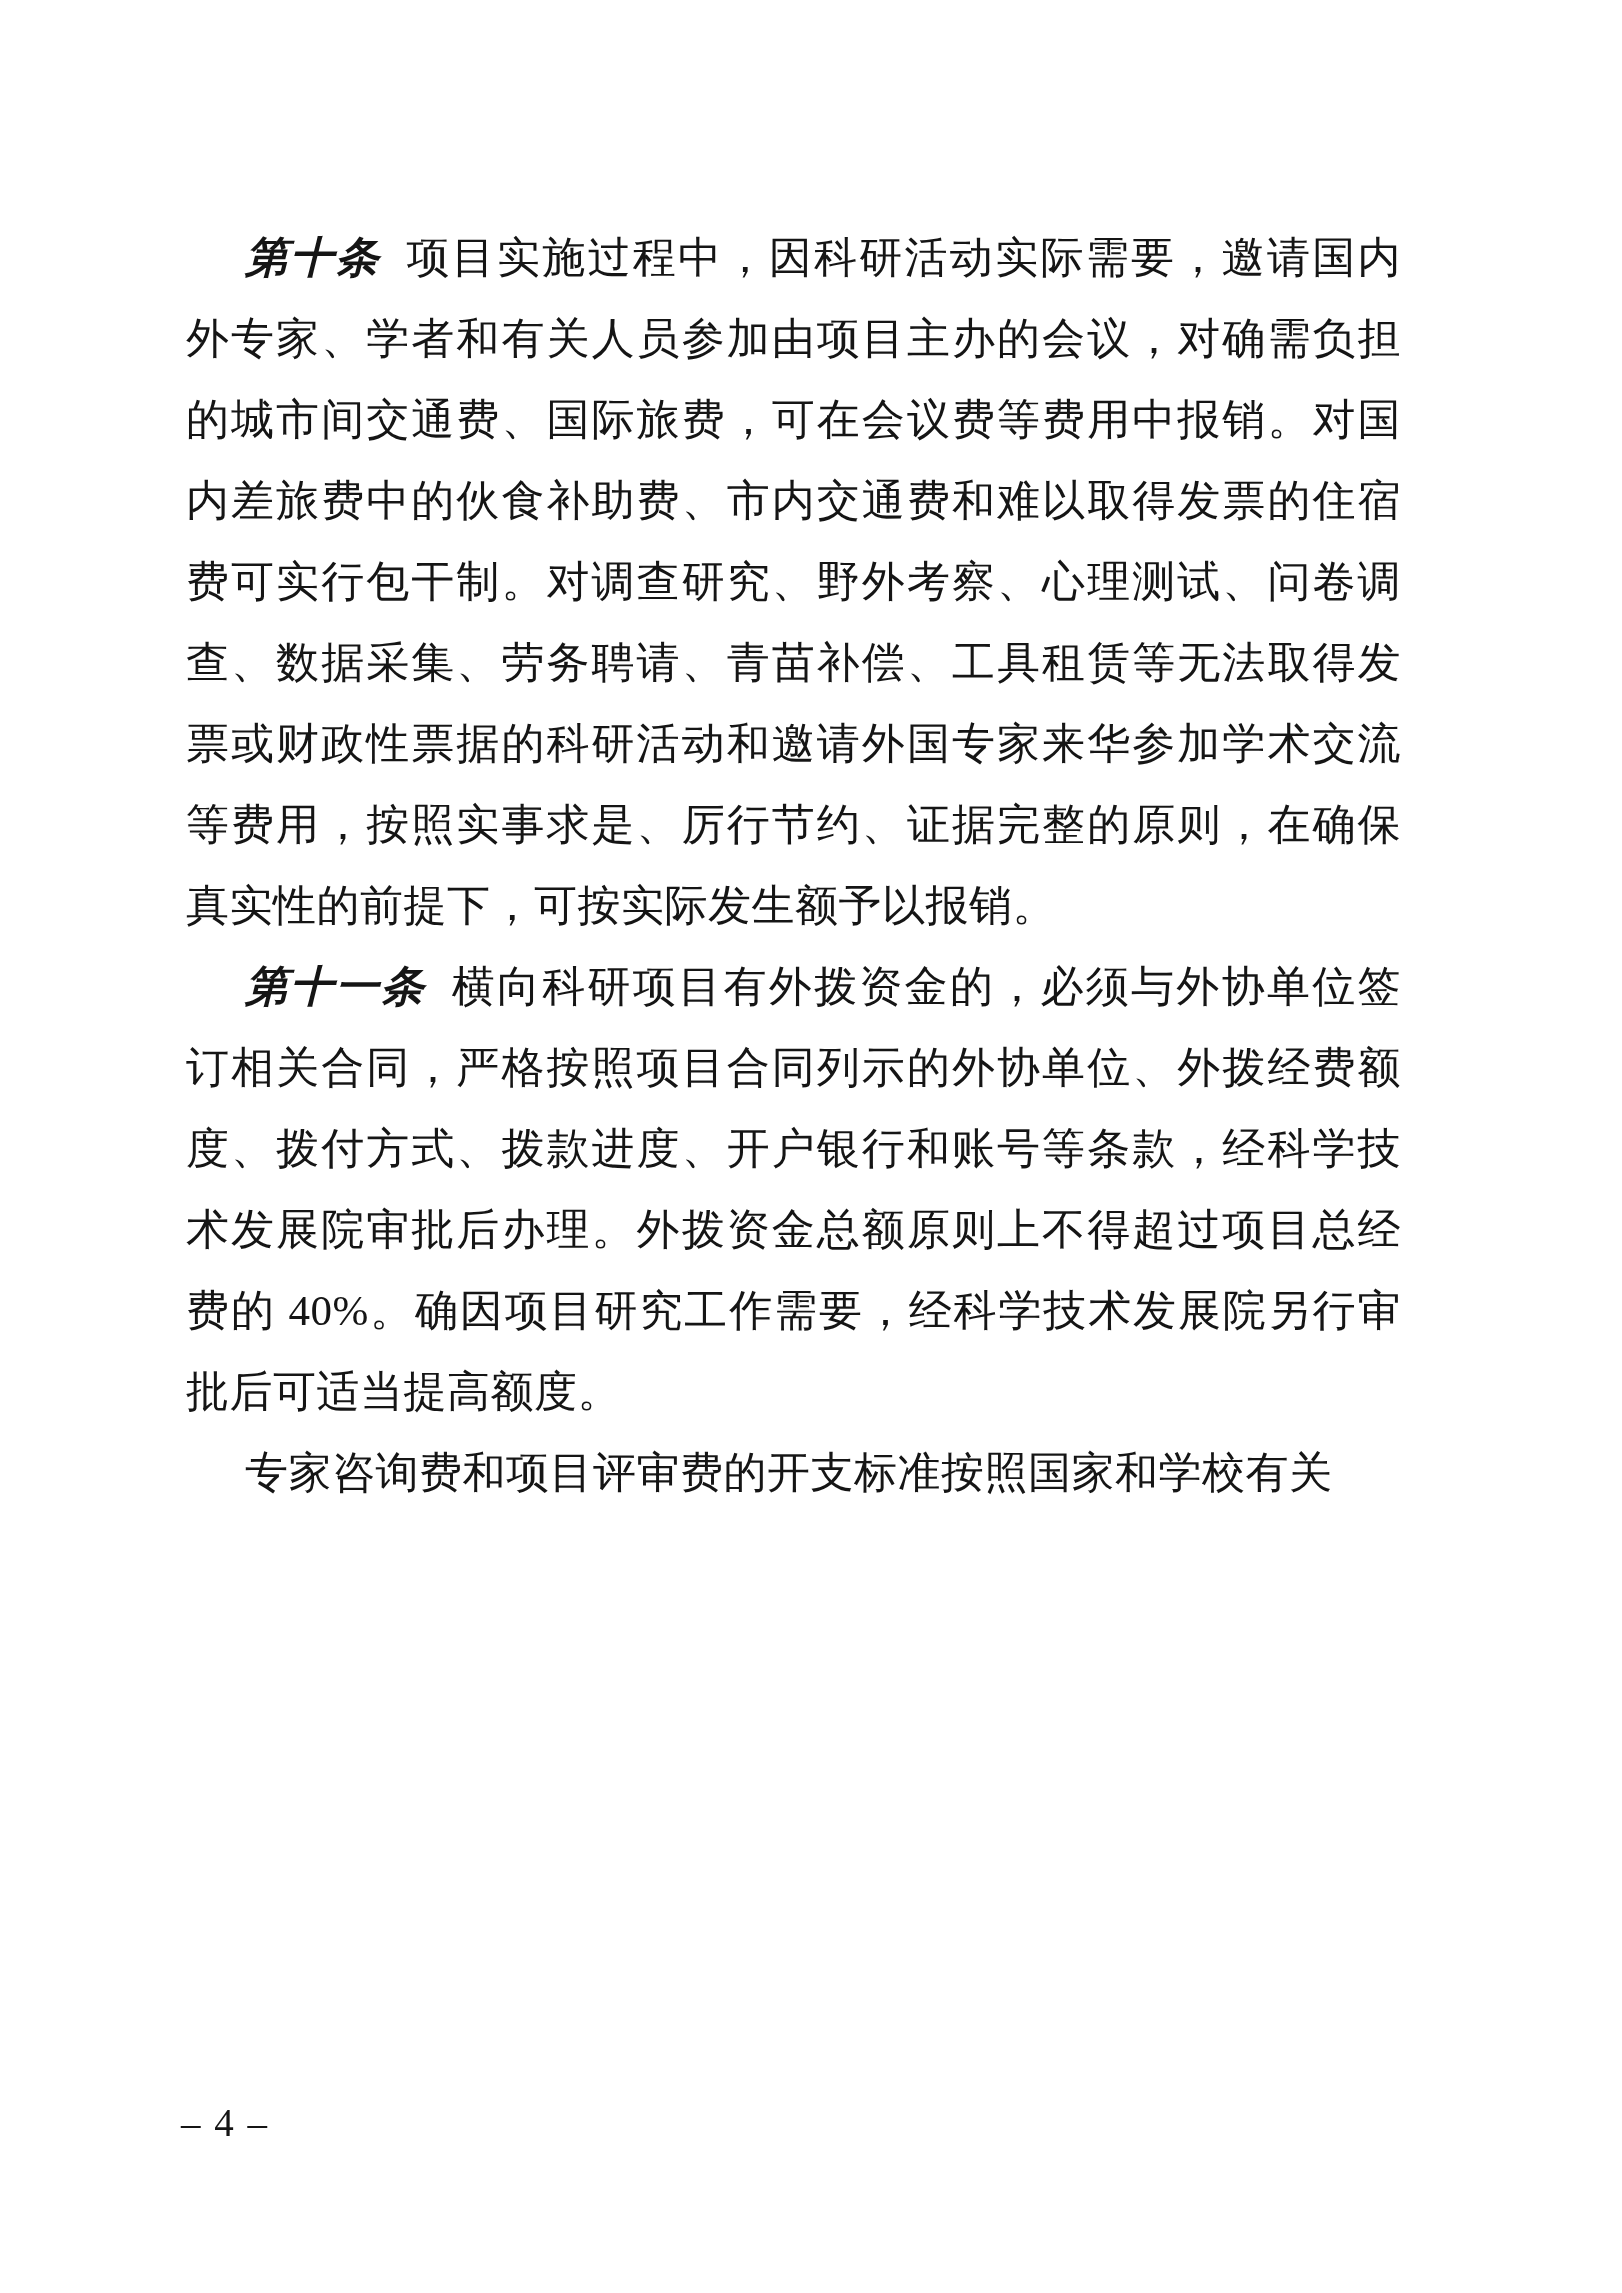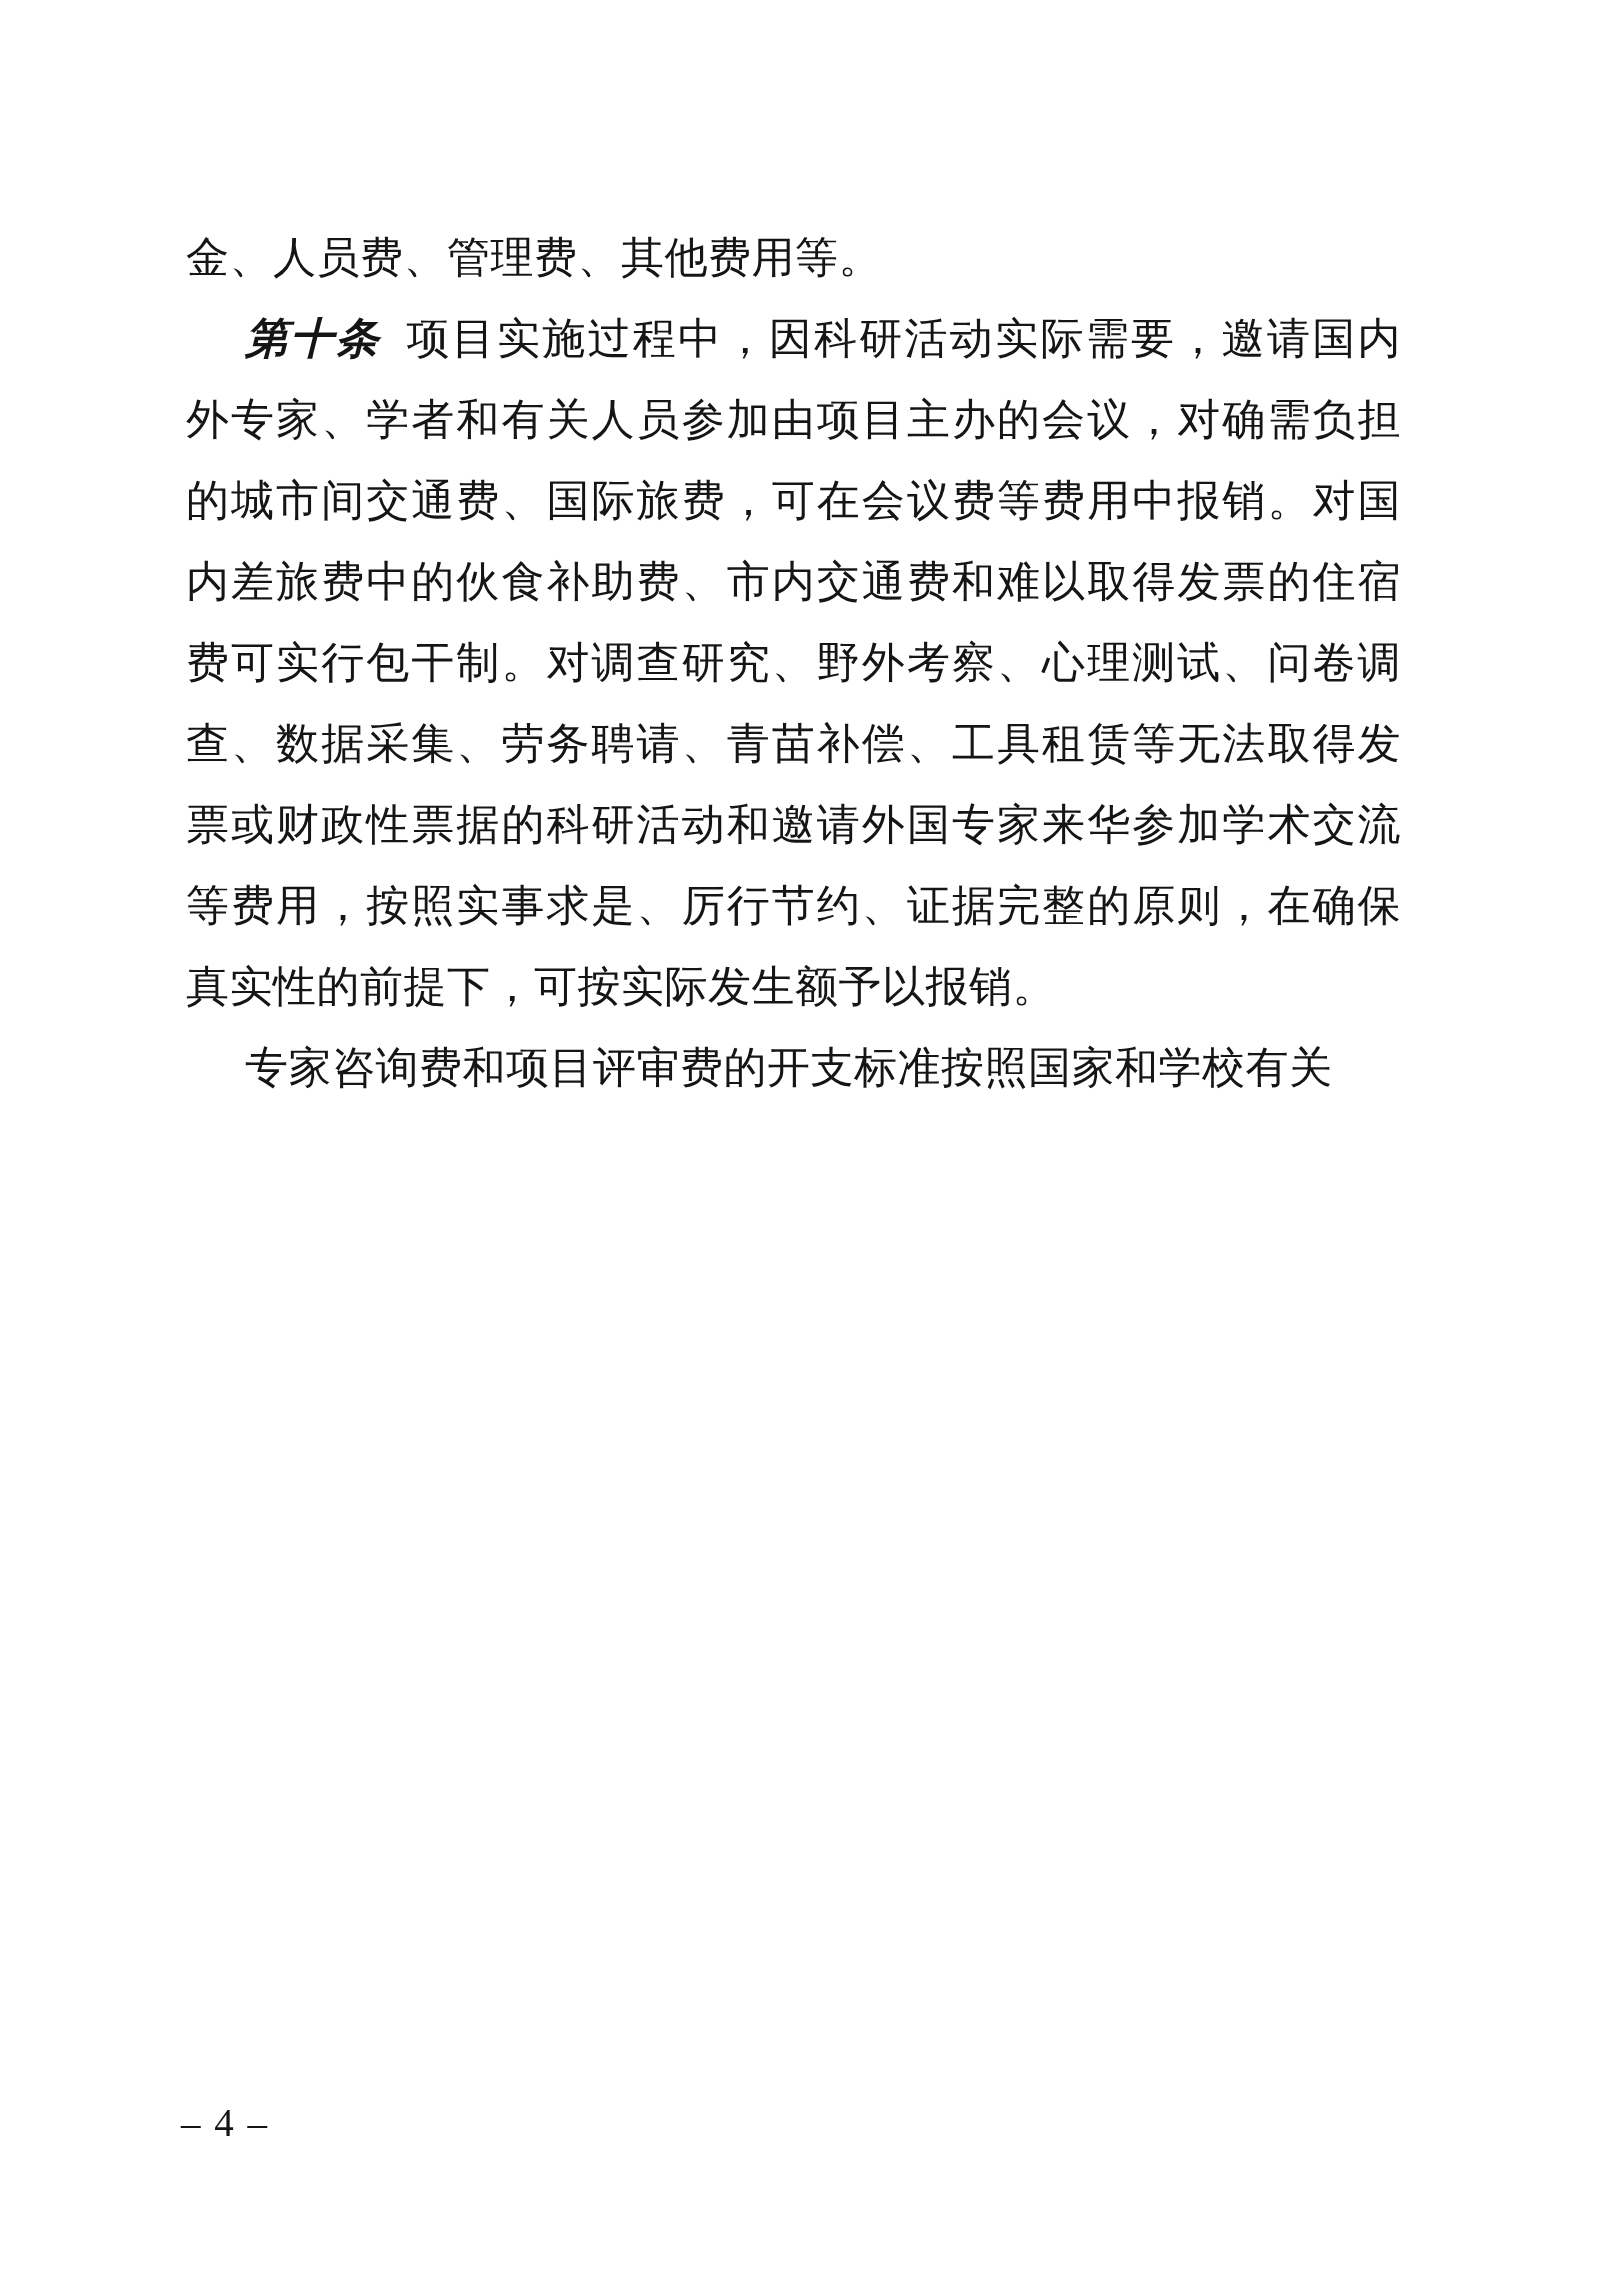--- a/index.html
+++ b/index.html
@@ -48,28 +48,28 @@
     letter-spacing: 2px;
   }
 </style>
 </head>
 <body>
 
 <div class="page">
 
   <div class="body-text">
 
-    <p class="para">
-      <span>金、人员费、管理费、其他费用等。</span>
-    </p>
 
     <p class="para indent">
       <span class="article-heading">第十条</span><span>项目实施过程中，因科研活动实际需要，邀请国内外专家、学者和有关人员参加由项目主办的会议，对确需负担的城市间交通费、国际旅费，可在会议费等费用中报销。对国内差旅费中的伙食补助费、市内交通费和难以取得发票的住宿费可实行包干制。对调查研究、野外考察、心理测试、问卷调查、数据采集、劳务聘请、青苗补偿、工具租赁等无法取得发票或财政性票据的科研活动和邀请外国专家来华参加学术交流等费用，按照实事求是、厉行节约、证据完整的原则，在确保真实性的前提下，可按实际发生额予以报销。</span>
     </p>
 
+    <p class="para indent">
+      <span class="article-heading">第十一条</span><span>横向科研项目有外拨资金的，必须与外协单位签订相关合同，严格按照项目合同列示的外协单位、外拨经费额度、拨付方式、拨款进度、开户银行和账号等条款，经科学技术发展院审批后办理。外拨资金总额原则上不得超过项目总经费的 40%。确因项目研究工作需要，经科学技术发展院另行审批后可适当提高额度。</span>
+    </p>
 
 
     <p class="para indent">
       <span>专家咨询费和项目评审费的开支标准按照国家和学校有关</span>
     </p>
 
   </div>
 
   <div class="page-number">– 4 –</div>
 

